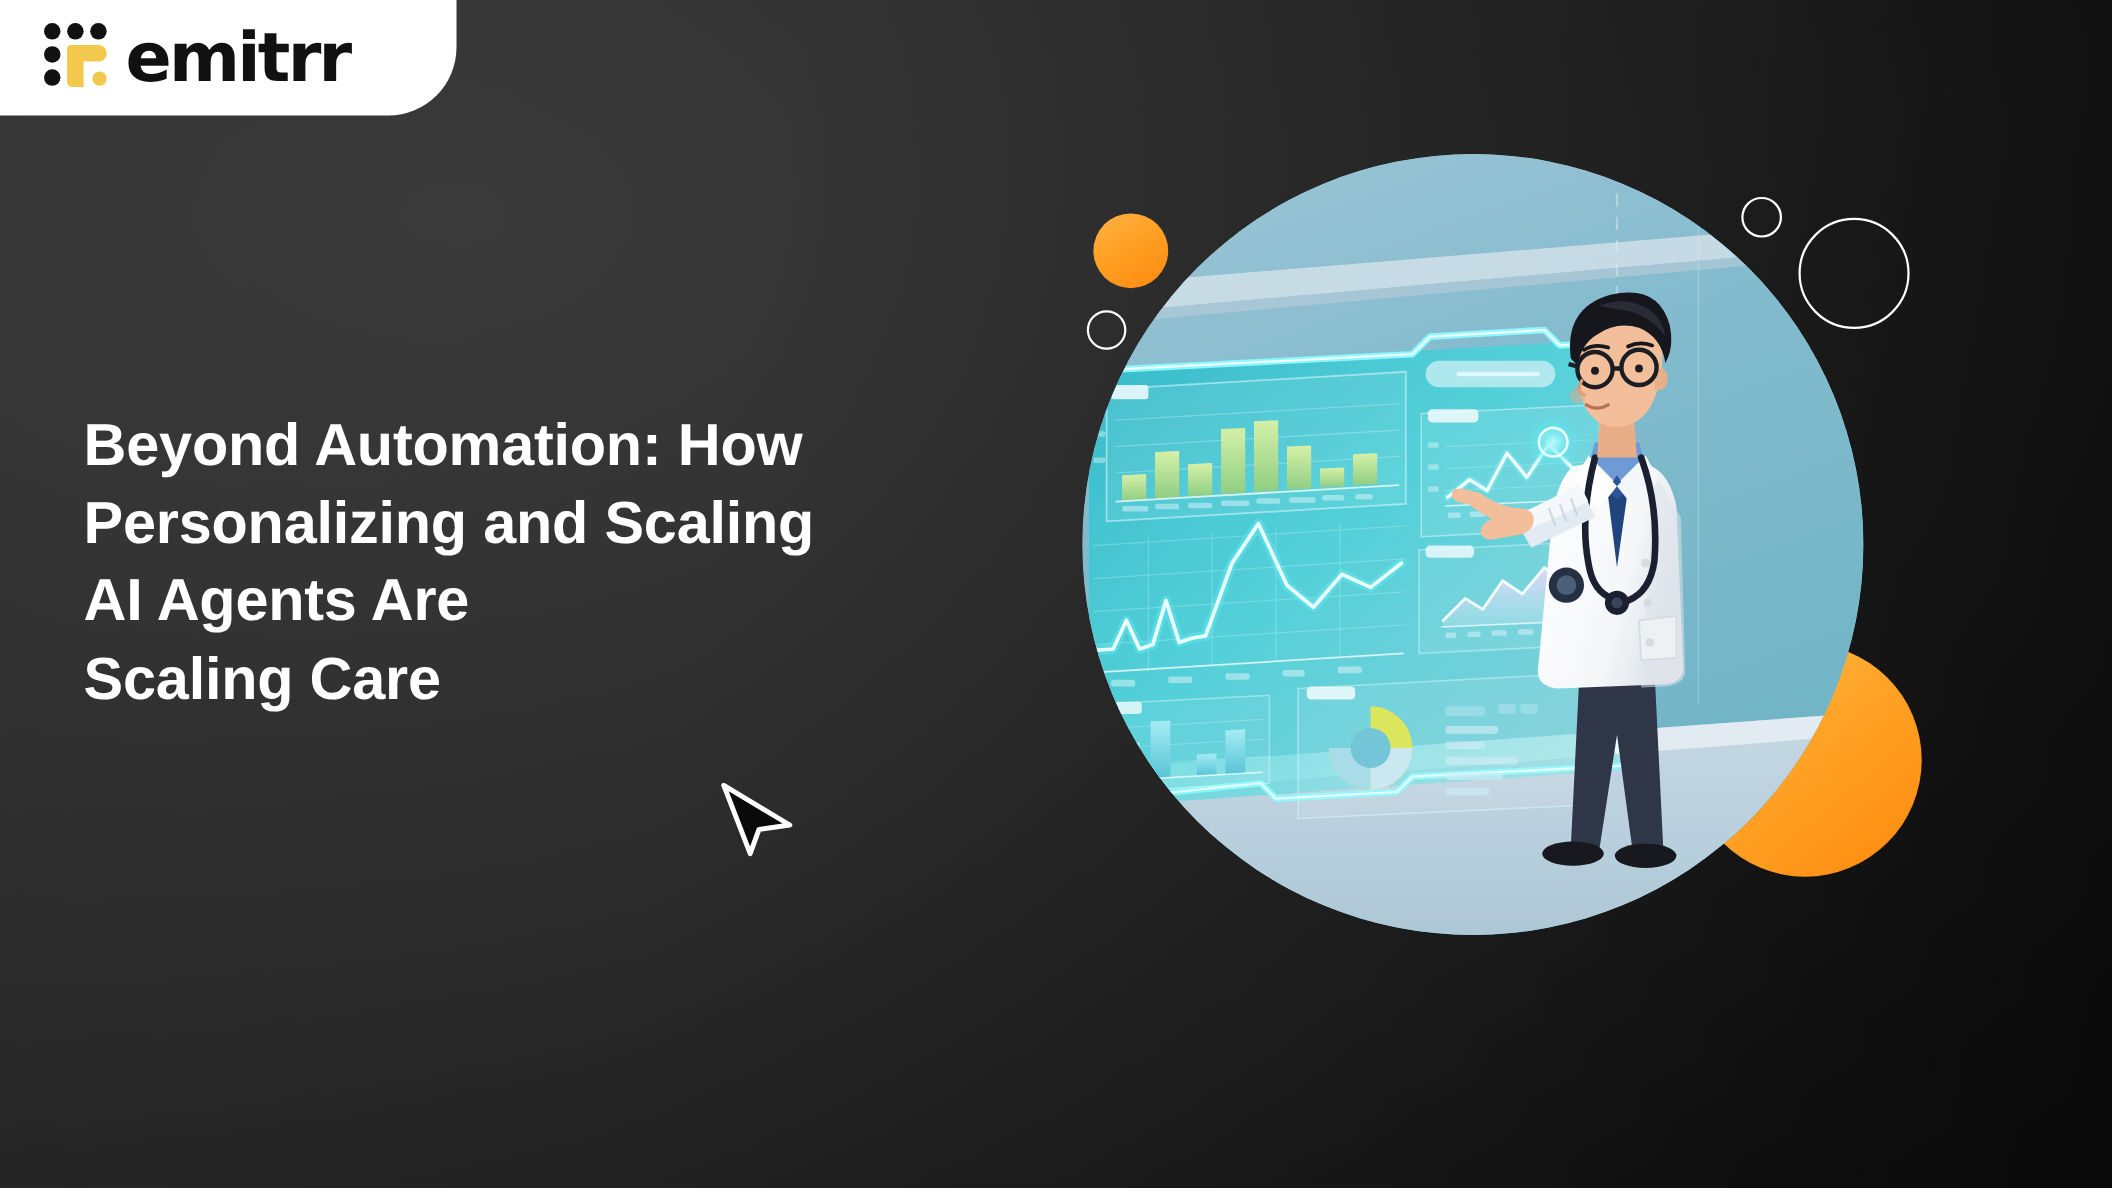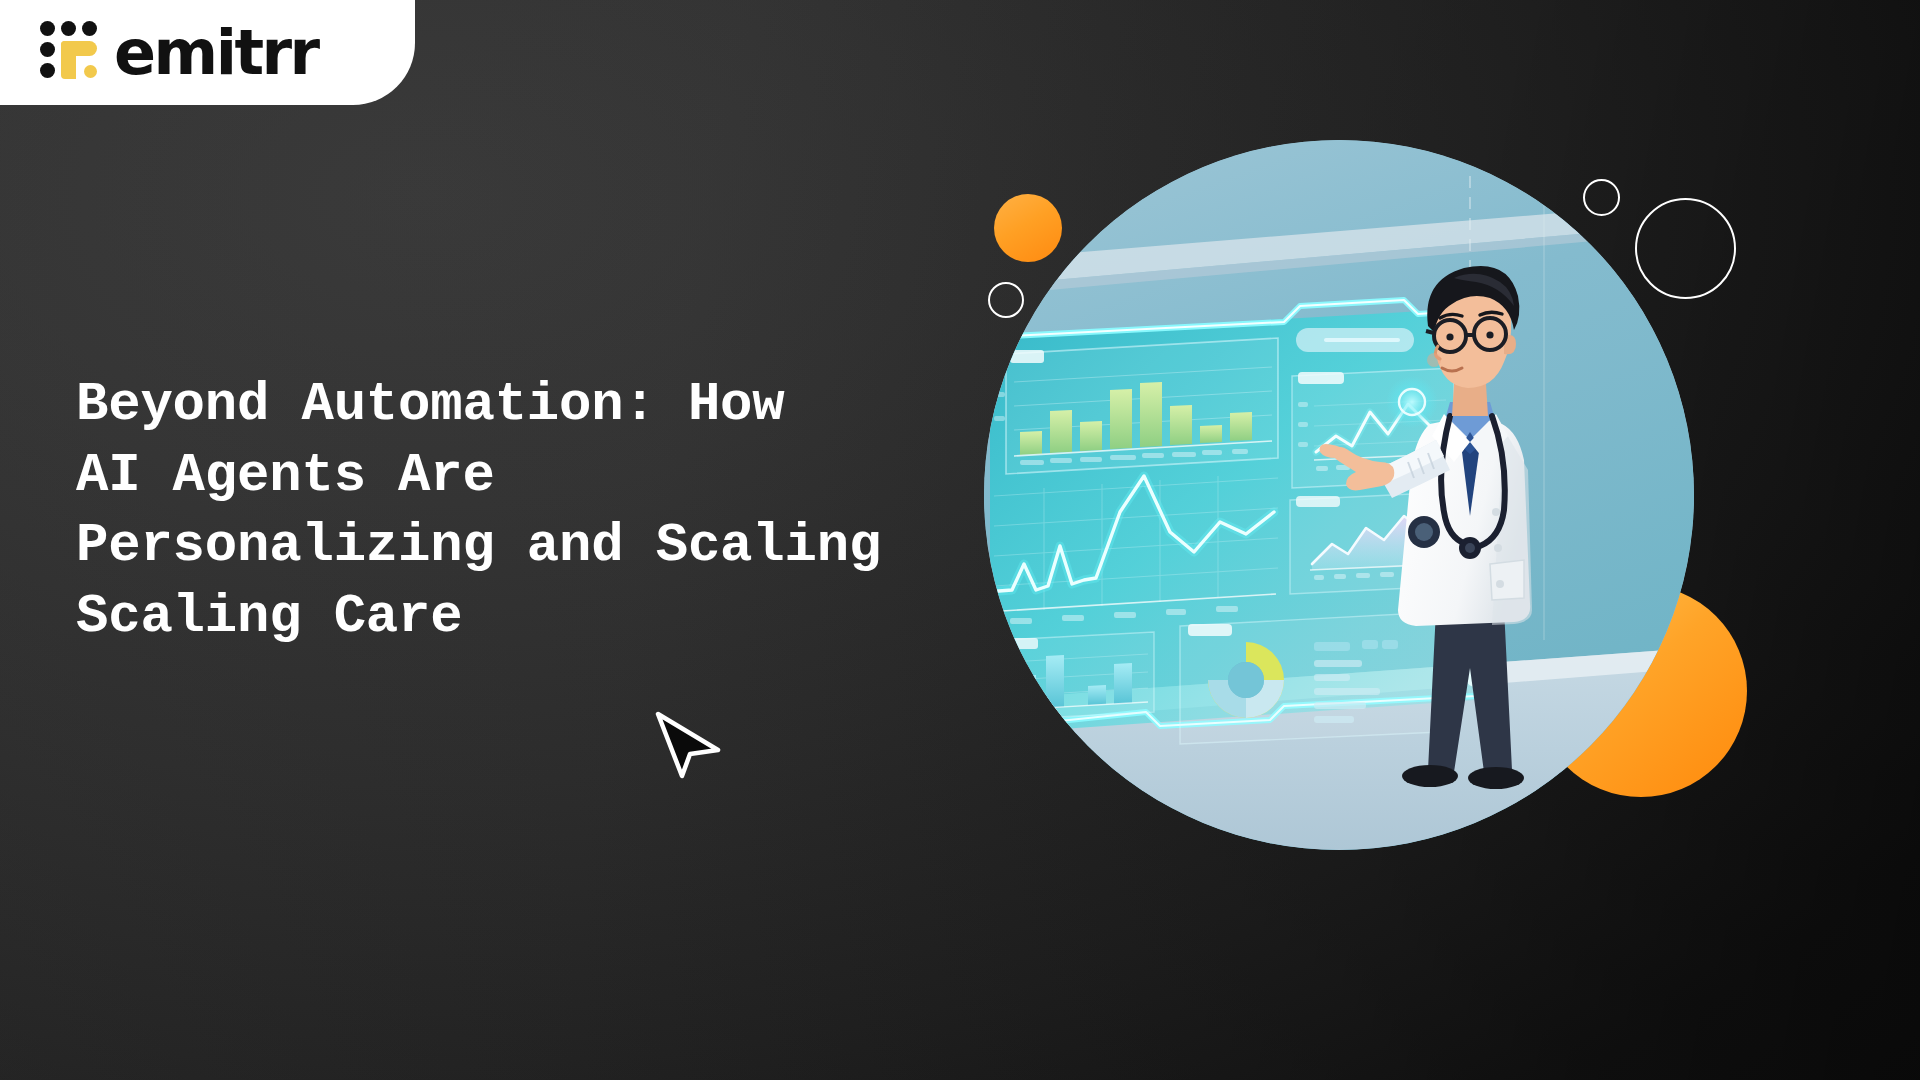--- a/index.html
+++ b/index.html
@@ -75,21 +75,21 @@
   }
 
   
   .headline {
     position:absolute;
     left:76px; top:370px;
     width:920px;
     z-index:30;
   }
   .headline h1 {
-    font-family:Liberation Mono, monospace;
+    font-family:Liberation Sans, sans-serif;
     font-size:54px;
     font-weight:700;
     line-height:1.31;
     letter-spacing:-0.2px;
     color:#ffffff;
   }
   .headline .ln { display:block; }
 
   
   .deco { position:absolute; z-index:12; }
@@ -463,22 +463,22 @@
           <i class="r-stem"></i>
           <i class="r-dot"></i>
       </span>
       <span class="logo-word">emitrr</span>
     </div>
   </div>
 
   <div class="headline">
     <h1>
       <span class="ln">Beyond Automation: How</span>
+      <span class="ln">Personalizing and Scaling</span>
       <span class="ln">AI Agents Are</span>
-      <span class="ln">Personalizing and Scaling</span>
       <span class="ln">Scaling Care</span>
     </h1>
   </div>
 
   <svg class="cursor" viewBox="0 0 72 70">
     <path d="M6 4 L66 40 L38 44 L30 66 Z" fill="#0A0A0A" stroke="#FFFFFF" stroke-width="4.5" stroke-linejoin="round"></path>
   </svg>
 
 </div>
 

